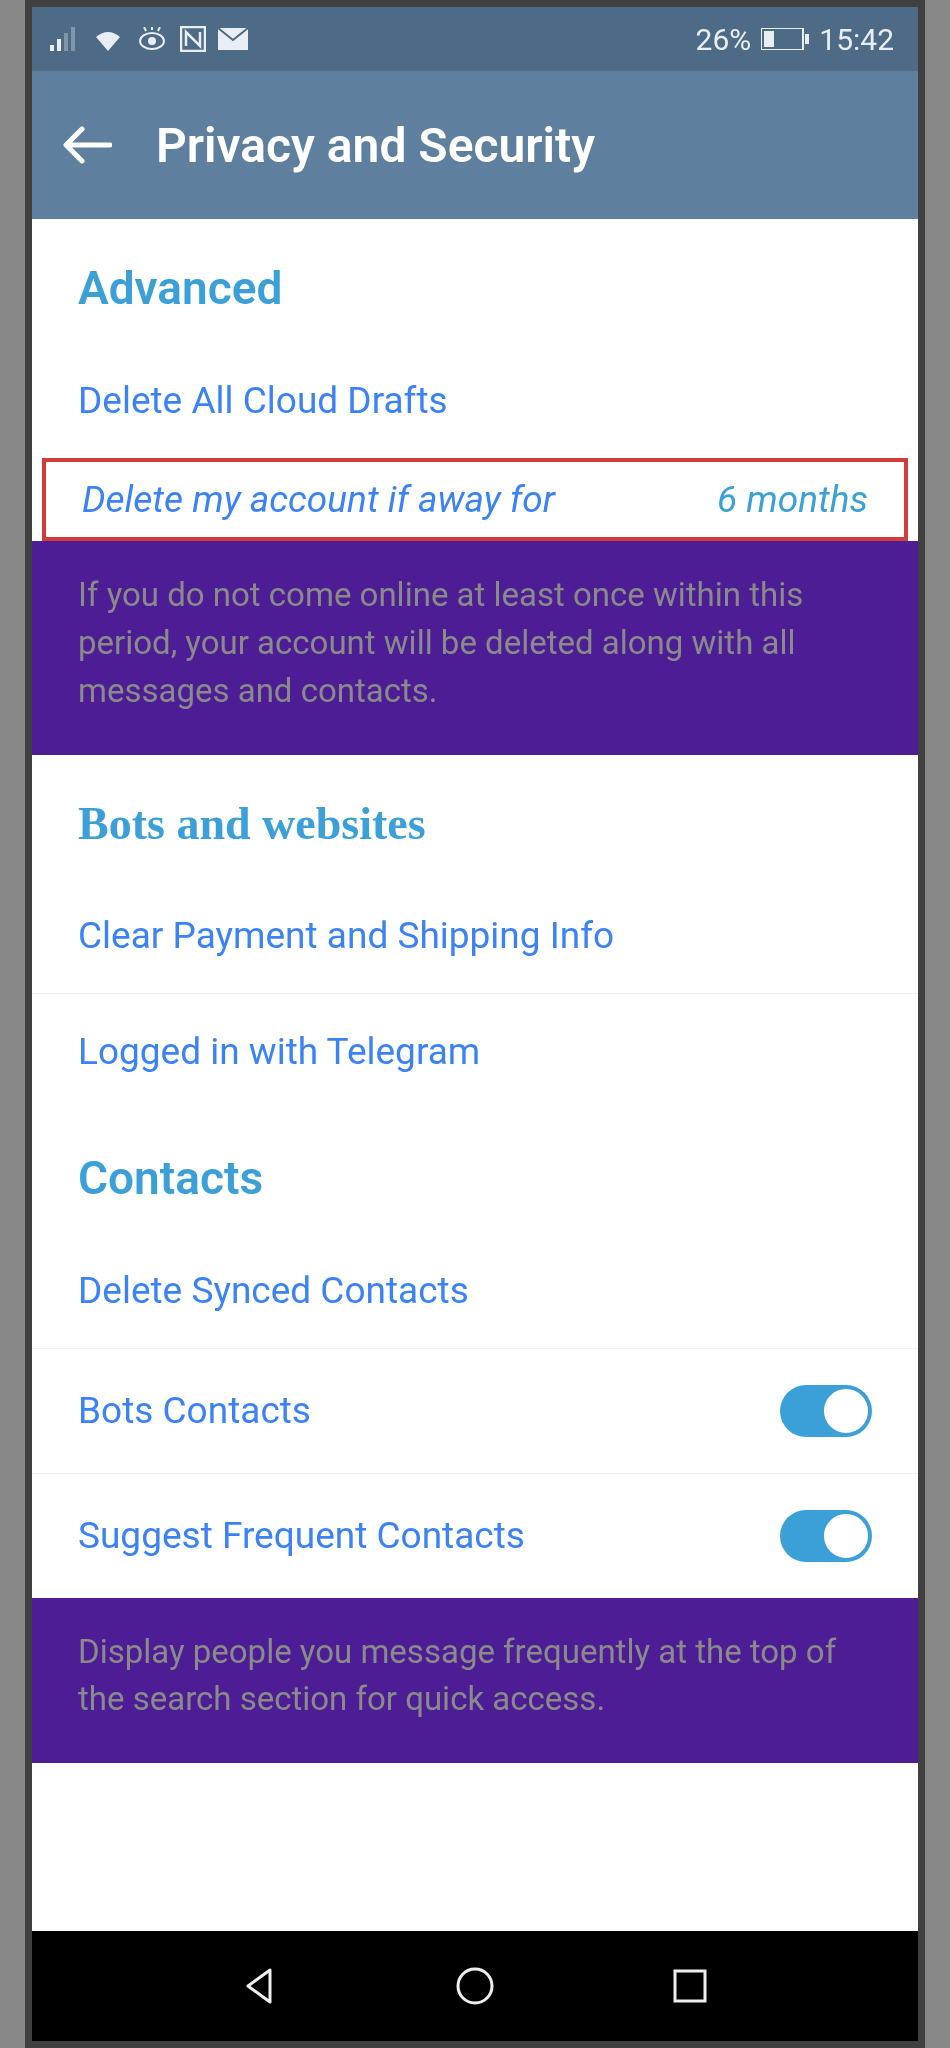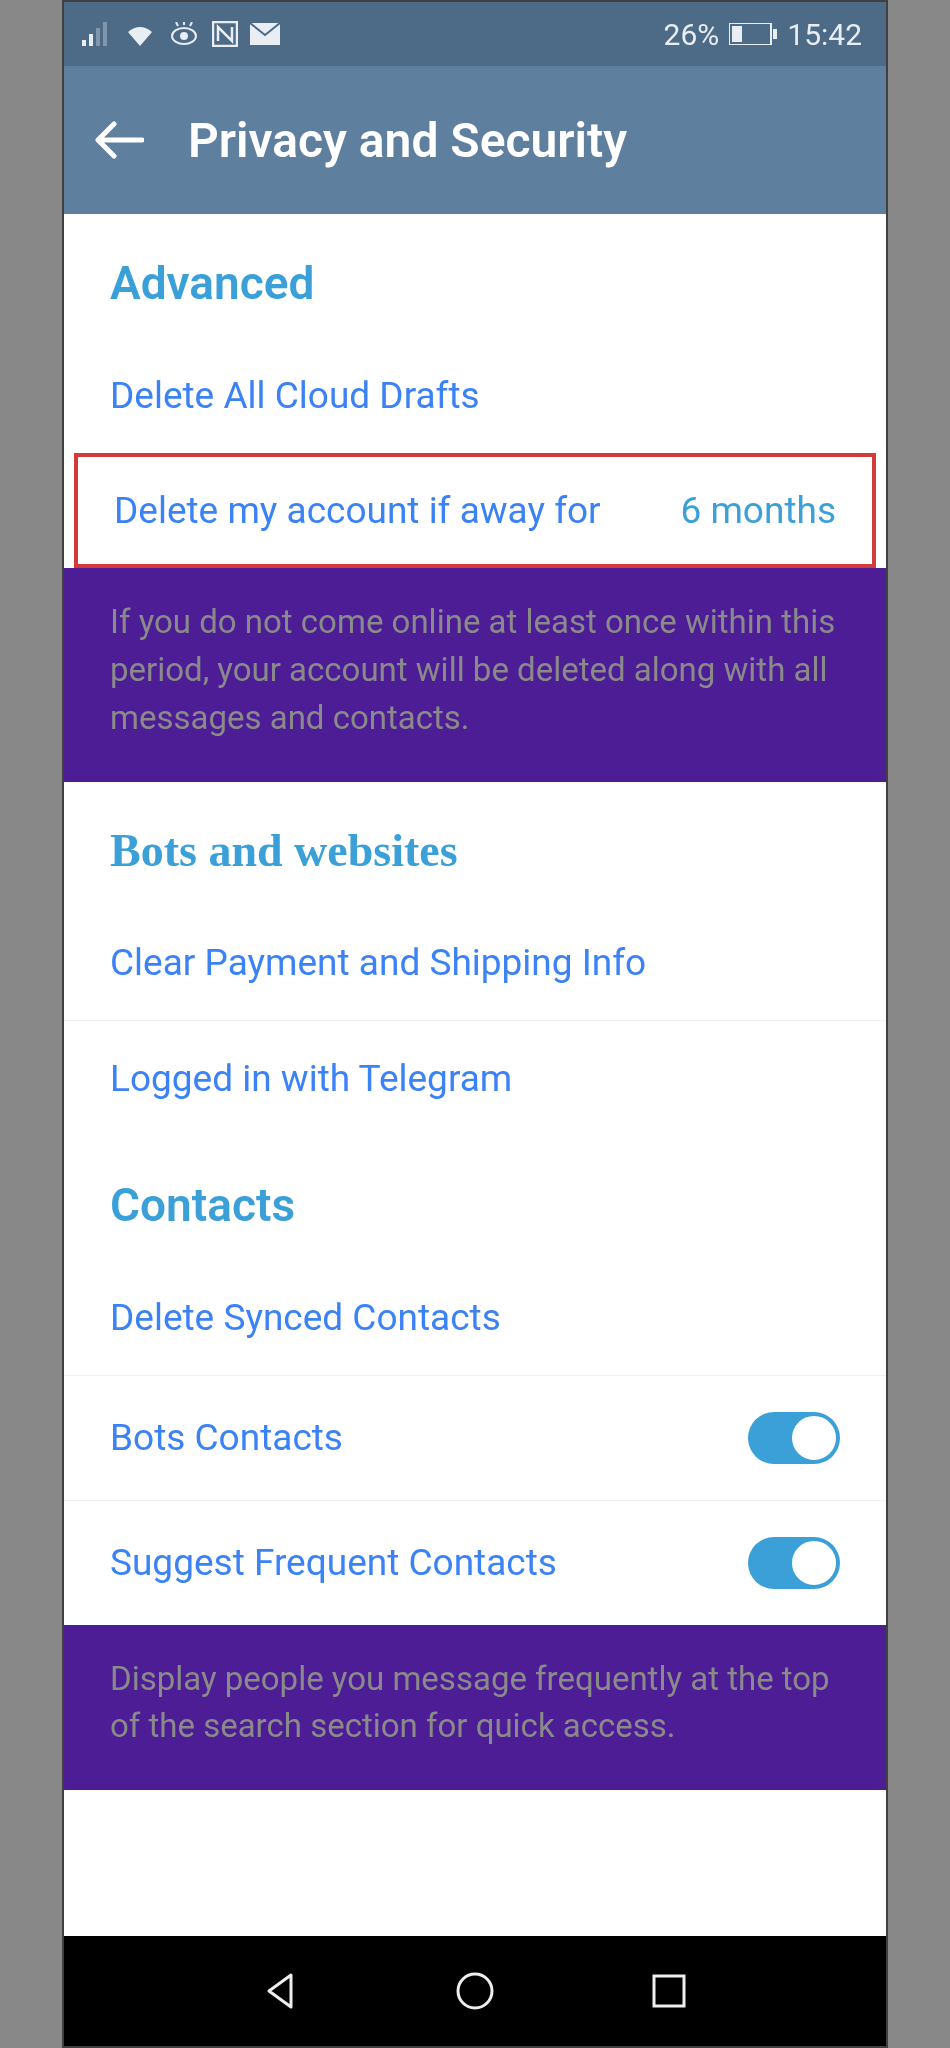--- a/index.html
+++ b/index.html
@@ -7,24 +7,24 @@
       padding: 0;
       box-sizing: border-box;
       font-family: -apple-system, BlinkMacSystemFont, "Segoe UI", Roboto, Helvetica, Arial, sans-serif;
     }
     body {
       background: #888;
       display: flex;
       justify-content: center;
     }
     .device {
-      width: 826px;
+      width: 900px;
       height: 2048px;
       background: #fff;
-      border: 2px solid #404040;
+      border: 7px solid #404040;
       display: flex;
       flex-direction: column;
       position: relative;
     }
     .status-bar {
       background: #4d6a86;
       color: #e8eef3;
       height: 64px;
       display: flex;
       align-items: center;
@@ -103,21 +103,22 @@
       font-size: 33px;
       line-height: 1.45;
       padding: 30px 46px 40px;
     }
     .highlight-box {
       border: 4px solid #d33a3a;
       margin: 0 10px;
     }
     .highlight-box .setting-row {
       border-bottom: none;
-      padding: 32px 36px;
+      padding: 16px 36px;
+      font-style: italic;
     }
     .toggle {
       width: 92px;
       height: 52px;
       border-radius: 26px;
       background: #3ba0d8;
       position: relative;
       cursor: pointer;
     }
     .toggle-knob {

